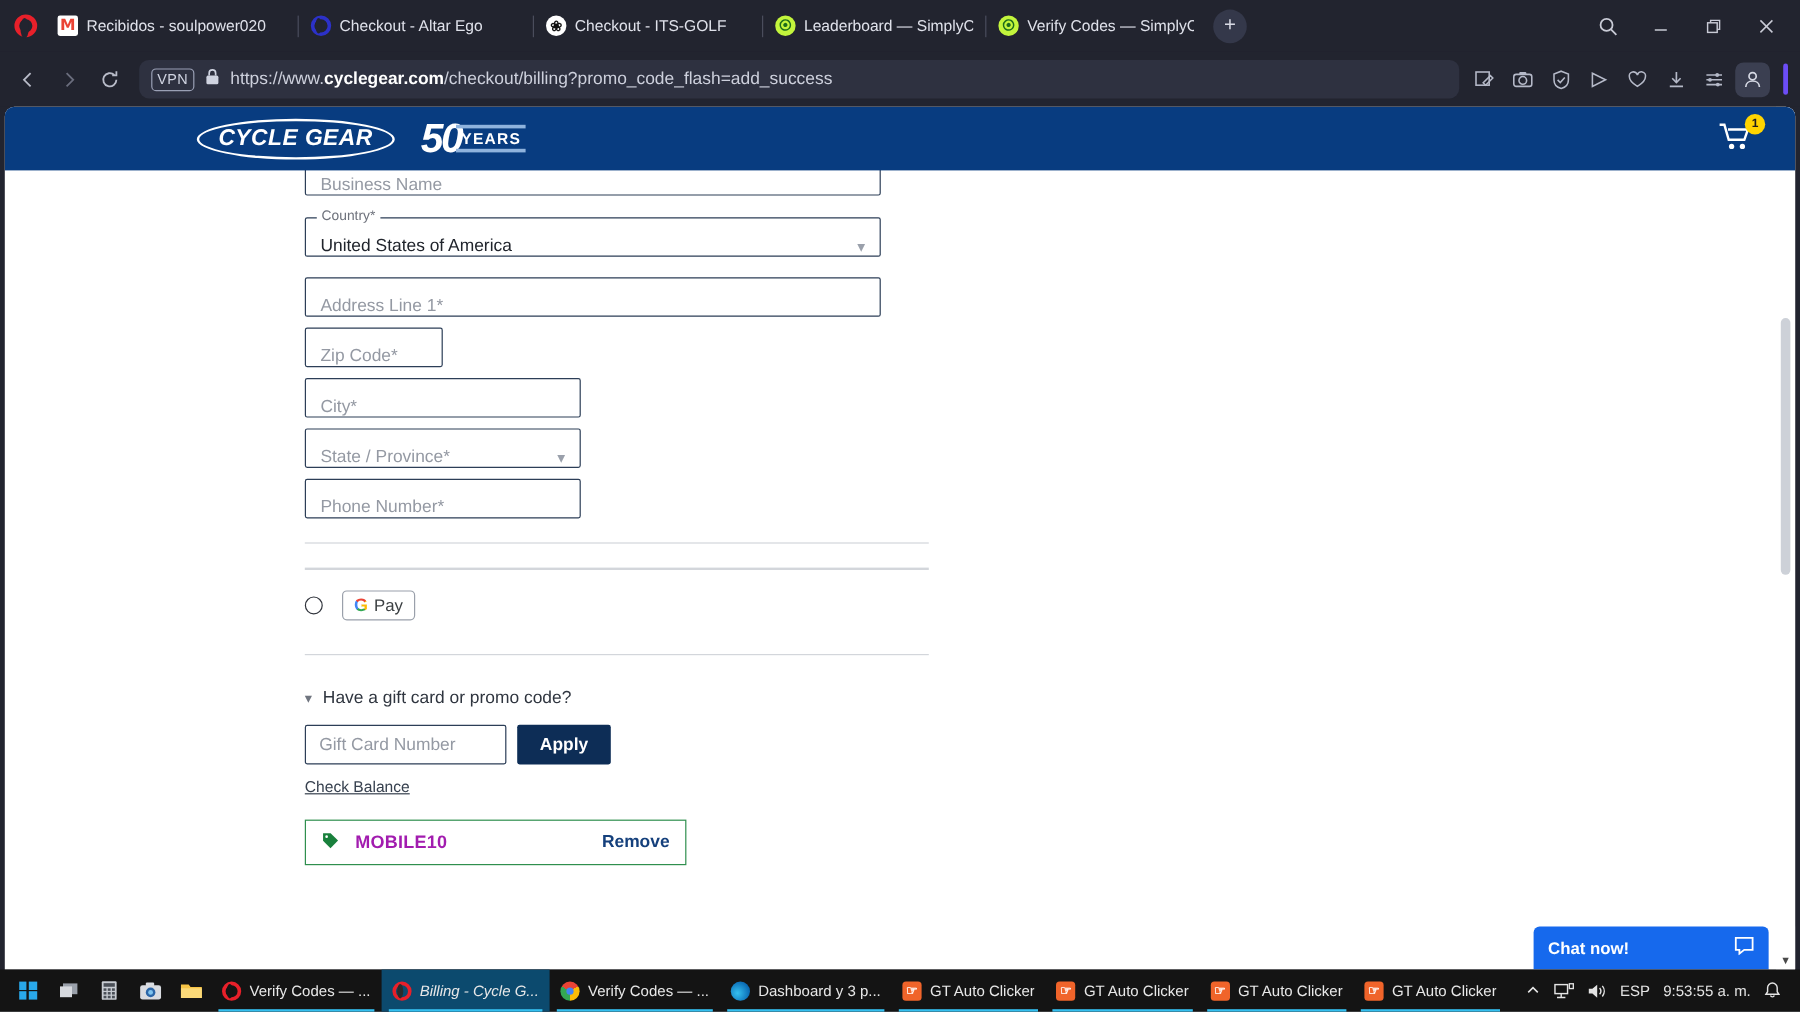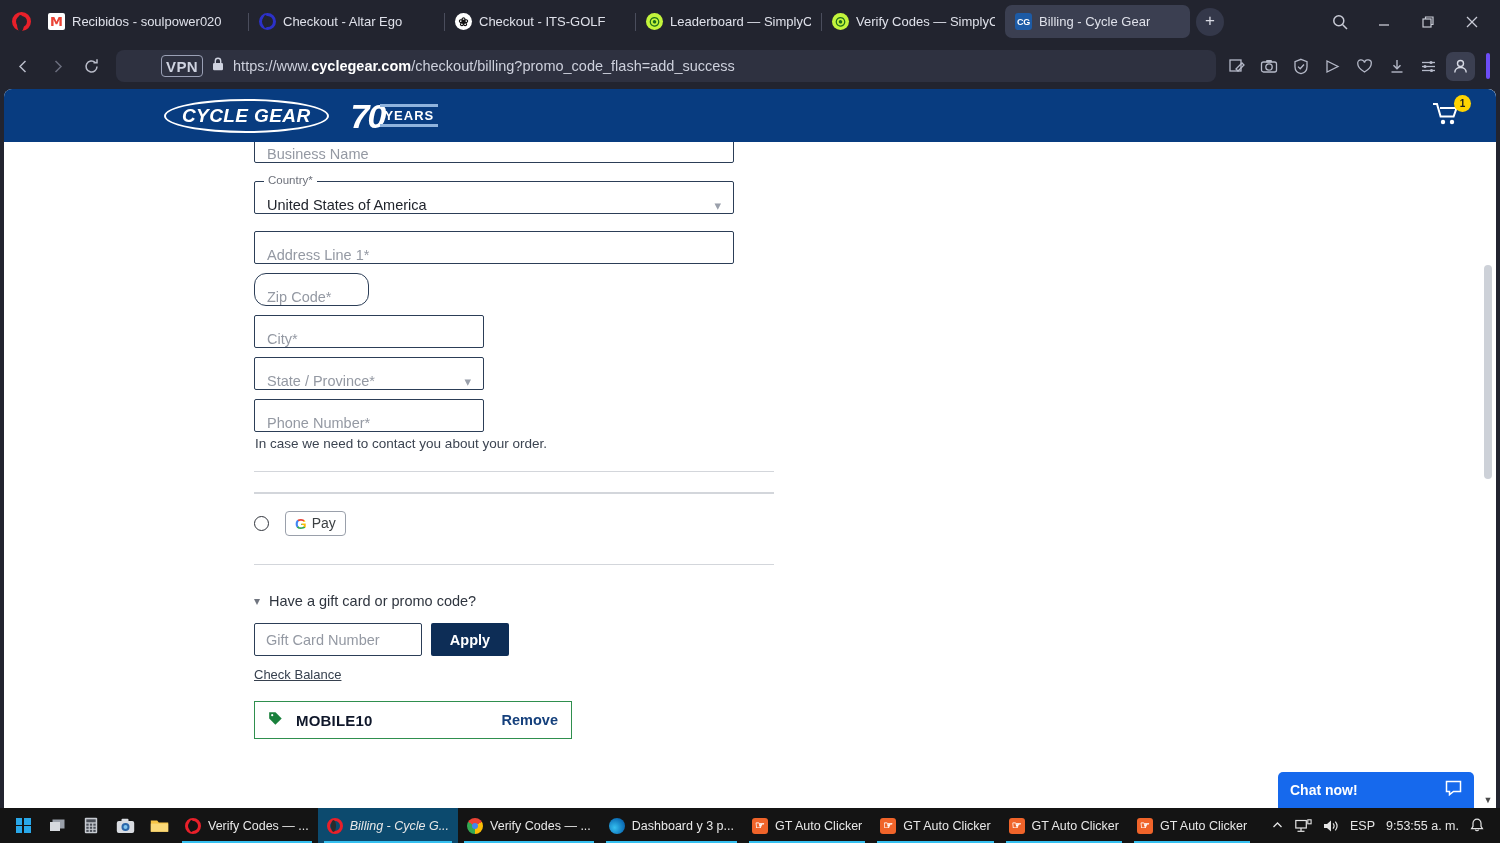--- a/index.html
+++ b/index.html
@@ -68,21 +68,21 @@
   .addrrow { height: 46px; display: flex; align-items: center; padding: 0 10px 0 6px; background: #22242f; }
   .navbtn { width: 34px; height: 34px; display: flex; align-items:center; justify-content:center;
             color: #b9bcc9; }
   .navbtn.dim { color: #6a6d7d; }
   .urlbar {
     flex: 1; height: 32px; margin: 0 6px 0 8px; border-radius: 8px;
     background: #2e3140; display: flex; align-items: center; padding: 0 10px; gap: 9px;
   }
   .vpn-chip {
     border: 1.4px solid #9aa0b5; border-radius: 4px; color: #cfd3e0;
-    font-size: 15px; font-weight: 700; padding: 1.5px 4px; letter-spacing: 0.4px; margin-left: 35px;
+    font-size: 12px; font-weight: 400; padding: 1.5px 4px; letter-spacing: 0.4px;
   }
   .url-text { color: #cdd0dc; font-size: 14.5px; white-space: nowrap; }
   .url-text b { color: #fff; font-weight: 600; }
   .right-icons { display: flex; align-items: center; gap: 3px; }
   .ricon { width: 29px; height: 29px; display:flex; align-items:center; justify-content:center;
            color: #b5b9c8; }
   .ricon.boxed { background: #3b3f51; border-radius: 7px; color: #d6d9e4; }
   .purple-edge { width: 4px; height: 26px; border-radius: 3px; background: #6c4df6; margin-left: 8px; }
 
   
@@ -115,21 +115,21 @@
 
   .page-body { position: relative; padding-left: 250px; }
 
   .fld {
     position: relative; height: 33px; border: 1.6px solid #2c3e57; border-radius: 2px;
     background: #fff; display: flex; align-items: flex-end; padding: 0 12px;
     margin-bottom: 9px; color: #9499a3; font-size: 14.5px;
   }
   .fld.w-lg { width: 480px; }
   .fld.w-md { width: 230px; }
-  .fld.w-sm { width: 115px; border-radius: 12px; }
+  .fld.w-sm { width: 115px; }
   .fld .legend {
     position: absolute; top: -8px; left: 9px; background: #fff; padding: 0 4px;
     font-size: 11.5px; color: #6d717b;
   }
   .fld .val { color: #20242c; }
   .chev { margin-left: auto; color: #9aa0ab; font-size: 13px; }
   .helper { font-size: 13.5px; color: #3c4451; margin: 4px 0 0 1px; }
 
   .hr { width: 520px; height: 1.4px; background: #d3d6db; margin: 21px 0; }
 
@@ -157,21 +157,21 @@
     display: flex; align-items: center; justify-content: center;
     font-size: 14.5px; font-weight: 700;
   }
   .checkbal { margin-top: 11px; font-size: 13px; color: #37414f; text-decoration: underline; display: inline-block; }
 
   .promo-box {
     margin-top: 18px; width: 318px; height: 38px; border: 1.6px solid #2f8f4e;
     display: flex; align-items: center; padding: 0 13px;
   }
   .promo-tag { color: #19803c; font-size: 15px; transform: rotate(0deg); }
-  .promo-code { margin-left: 13px; font-size: 15px; font-weight: 700; color: #0f172a; letter-spacing: 0.2px; }
+  .promo-code { margin-left: 13px; font-size: 15px; font-weight: 700; color: #a21caf; letter-spacing: 0.2px; }
   .promo-remove { margin-left: auto; font-size: 14.5px; font-weight: 700; color: #15407c; }
 
   
   .chat {
     position: absolute; right: 22px; bottom: 0; width: 196px; height: 36px;
     background: #1669ed; color: #fff; border-radius: 5px 5px 0 0;
     display: flex; align-items: center; padding: 0 12px;
     font-size: 14px; font-weight: 700;
   }
   .chat .bub { margin-left: auto; font-size: 16px; }
@@ -245,24 +245,20 @@
     <div class="tab-sep"></div>
     <div class="tab" style="width:185px">
       <span class="favicon fav-green">⦿</span>
       <span class="tlabel">Leaderboard — SimplyCo</span>
     </div>
     <div class="tab-sep"></div>
     <div class="tab" style="width:183px">
       <span class="favicon fav-green">⦿</span>
       <span class="tlabel">Verify Codes — SimplyCo</span>
     </div>
-    <div class="tab active" style="width:185px">
-      <span class="favicon fav-cg">CG</span>
-      <span class="tlabel">Billing - Cycle Gear</span>
-    </div>
 
     <div class="newtab">+</div>
 
     <div class="win-ctrls">
       <div class="win-btn">
         <svg width="16" height="16" viewBox="0 0 16 16">
             <circle cx="6.8" cy="6.8" r="5" fill="none" stroke="currentColor" stroke-width="1.5"></circle>
             <line x1="10.5" y1="10.5" x2="15" y2="15" stroke="currentColor" stroke-width="1.5"></line>
           </svg>
       </div>
@@ -370,21 +366,21 @@
       </div>
       <div class="purple-edge"></div>
     </div>
   </div>
 
   <div id="viewport">
 
     <div class="site-header">
       <div class="cg-logo">CYCLE GEAR</div>
       <div class="fifty">
-        <span class="num">70</span>
+        <span class="num">50</span>
         <span class="yrs">YEARS</span>
       </div>
       <div class="cart-wrap">
         <svg width="30" height="26" viewBox="0 0 30 26">
           <path d="M1 3h4l3.6 12.5h13l3-8.6H8" fill="none" stroke="#ffffff" stroke-width="2"></path>
           <circle cx="11" cy="21" r="2.2" fill="#ffffff"></circle>
             <circle cx="20" cy="21" r="2.2" fill="#ffffff"></circle>
         </svg>
         <span class="cart-badge">1</span>
       </div>
@@ -417,21 +413,20 @@
       </div>
 
       <div class="fld w-md" style="margin-top:8px">
         <span>State / Province*</span>
         <span class="chev">▾</span>
       </div>
 
       <div class="fld w-md" style="margin-top:8px;margin-bottom:0">
         <span>Phone Number*</span>
       </div>
-      <div class="helper">In case we need to contact you about your order.</div>
 
       <div class="hr" style="margin-top:20px;margin-bottom:20px"></div>
 
 
       <div class="hr" style="margin-top:17px;margin-bottom:17px"></div>
 
       <div class="payrow">
         <span class="radio"></span>
         <span class="gpay">
           <span class="g-mark">G</span>

